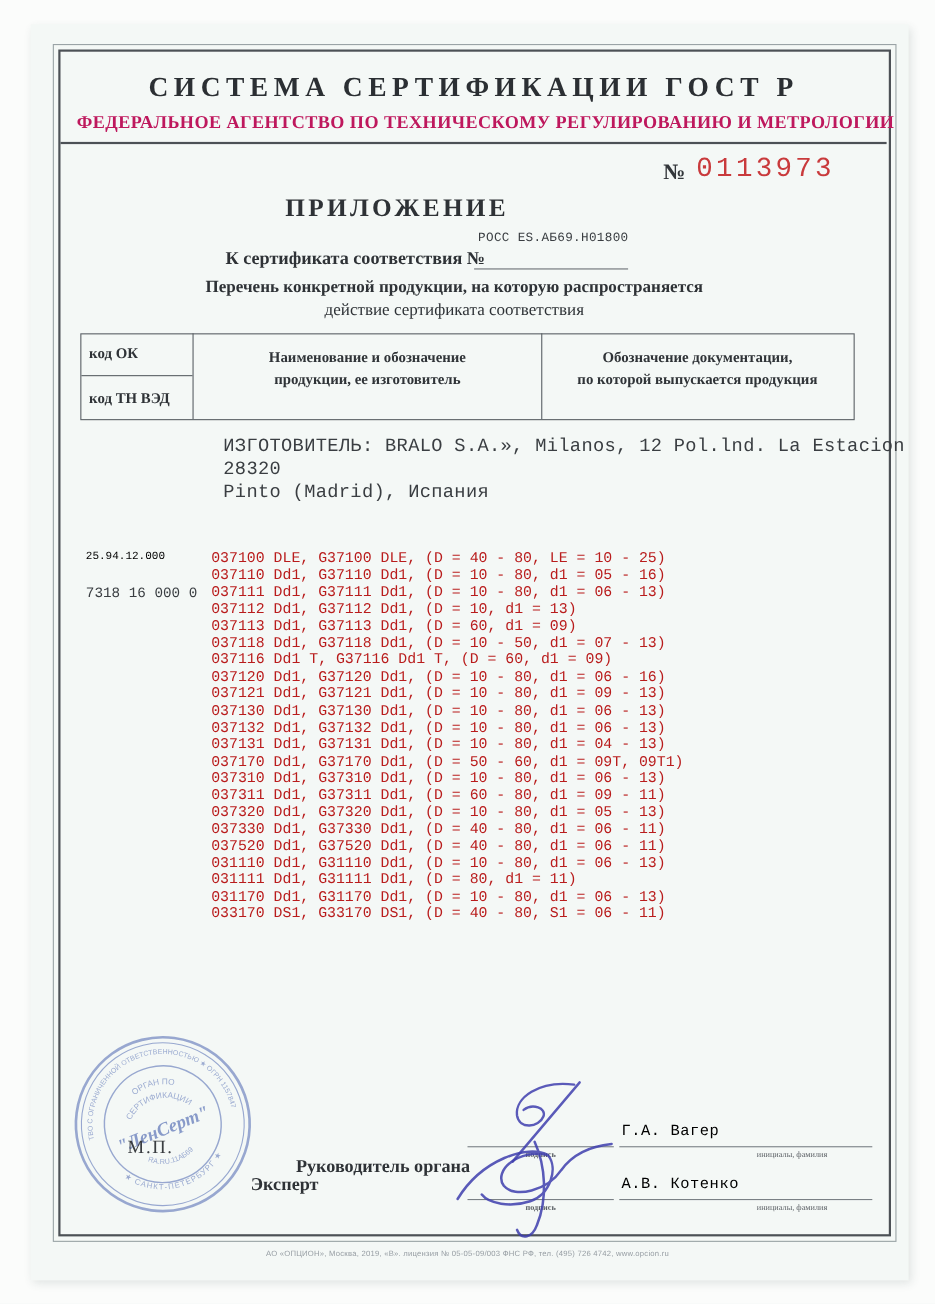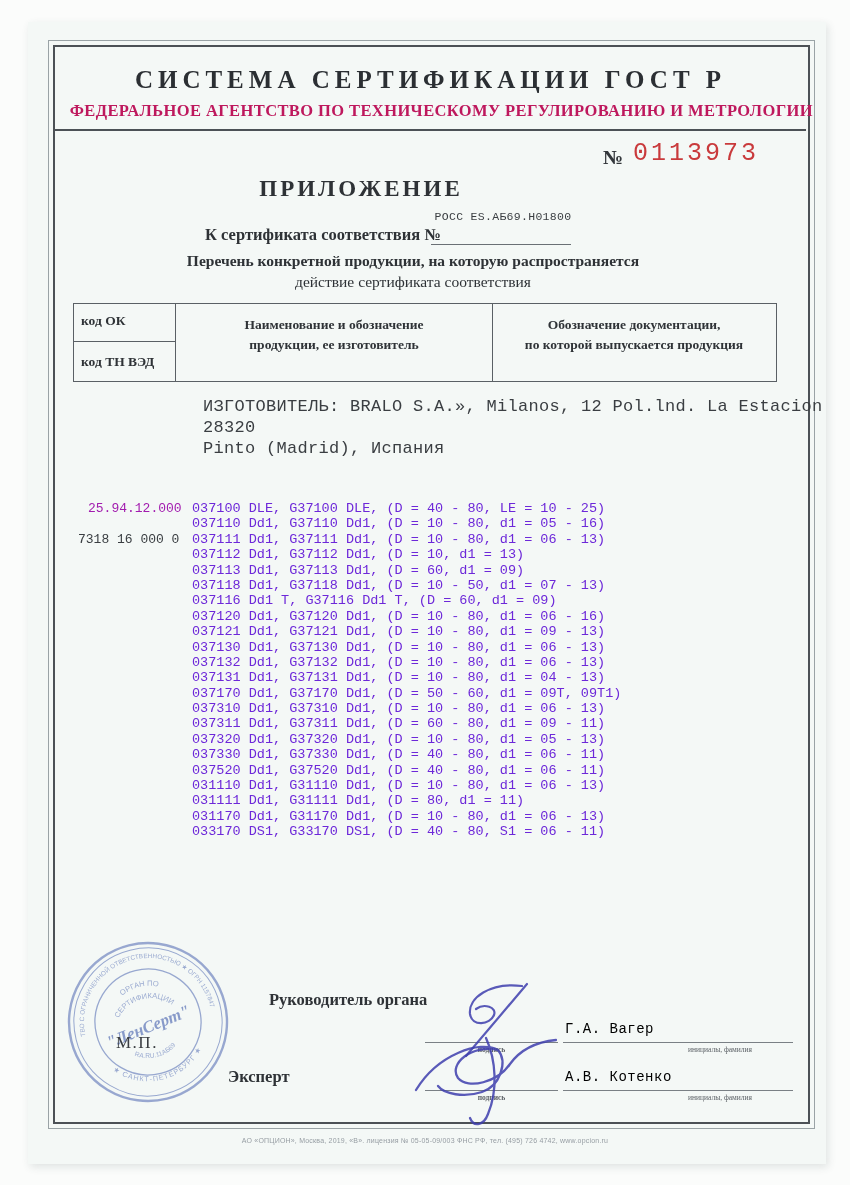--- a/index.html
+++ b/index.html
@@ -51,29 +51,29 @@
   .tbl-v1{left:175px;top:303px;width:1px;height:78px;background:#5a6065;}
   .tbl-v2{left:492px;top:303px;width:1px;height:78px;background:#5a6065;}
   .tbl-h1{left:74px;top:341px;width:101px;height:1px;background:#5a6065;}
   .tbl-cell{font-size:13.5px;font-weight:bold;color:#2f3337;}
   .c-ok{left:81px;top:313px;}
   .c-tnved{left:81px;top:354px;}
   .c-mid{left:176px;top:315px;width:316px;text-align:center;line-height:20px;}
   .c-right{left:493px;top:315px;width:282px;text-align:center;line-height:20px;}
 
   .manu{left:203px;top:396px;font-size:17px;line-height:21px;color:#3a3e42;letter-spacing:.3px;}
-  .code-ok{left:78px;top:501px;font-size:13px;color:#a21caf;margin-left:10px;}
+  .code-ok{left:78px;top:501px;font-size:10px;color:#000000;}
   .code-tnved{left:78px;top:532px;font-size:13px;color:#3a3e42;}
-  .plist{left:192px;top:501px;font-size:13.5px;line-height:15.4px;color:#6d28d9;white-space:pre;}
+  .plist{left:192px;top:501px;font-size:13.5px;line-height:15.4px;color:#b91c1c;white-space:pre;}
   .product-line{height:15.4px;}
 
   .stamp-wrap{left:64px;top:938px;width:168px;height:168px;transform:rotate(-14deg);}
   .mp-label{left:116px;top:1033px;font-size:17px;letter-spacing:1.5px;color:#3a3d41;}
 
-  .sig-label1{left:228px;top:990px;font-size:16.5px;font-weight:bold;padding-left:41px;}
+  .sig-label1{left:228px;top:1050px;font-size:16.5px;font-weight:bold;padding-left:41px;}
   .sig-label2{left:228px;top:1067px;font-size:16.5px;font-weight:bold;}
   .sig-line{height:1px;background:#7a8085;}
   .sl1{left:425px;top:1042px;width:133px;}
   .sl2{left:425px;top:1090px;width:133px;}
   .nl1{left:563px;top:1042px;width:230px;}
   .nl2{left:563px;top:1090px;width:230px;}
   .sig-caption{font-size:7.5px;color:#5c6166;width:133px;text-align:center;font-weight:bold;}
   .sc1{left:425px;top:1045px;}
   .sc2{left:425px;top:1093px;}
   .ini-caption{font-size:7.5px;color:#5c6166;width:180px;text-align:center;}

